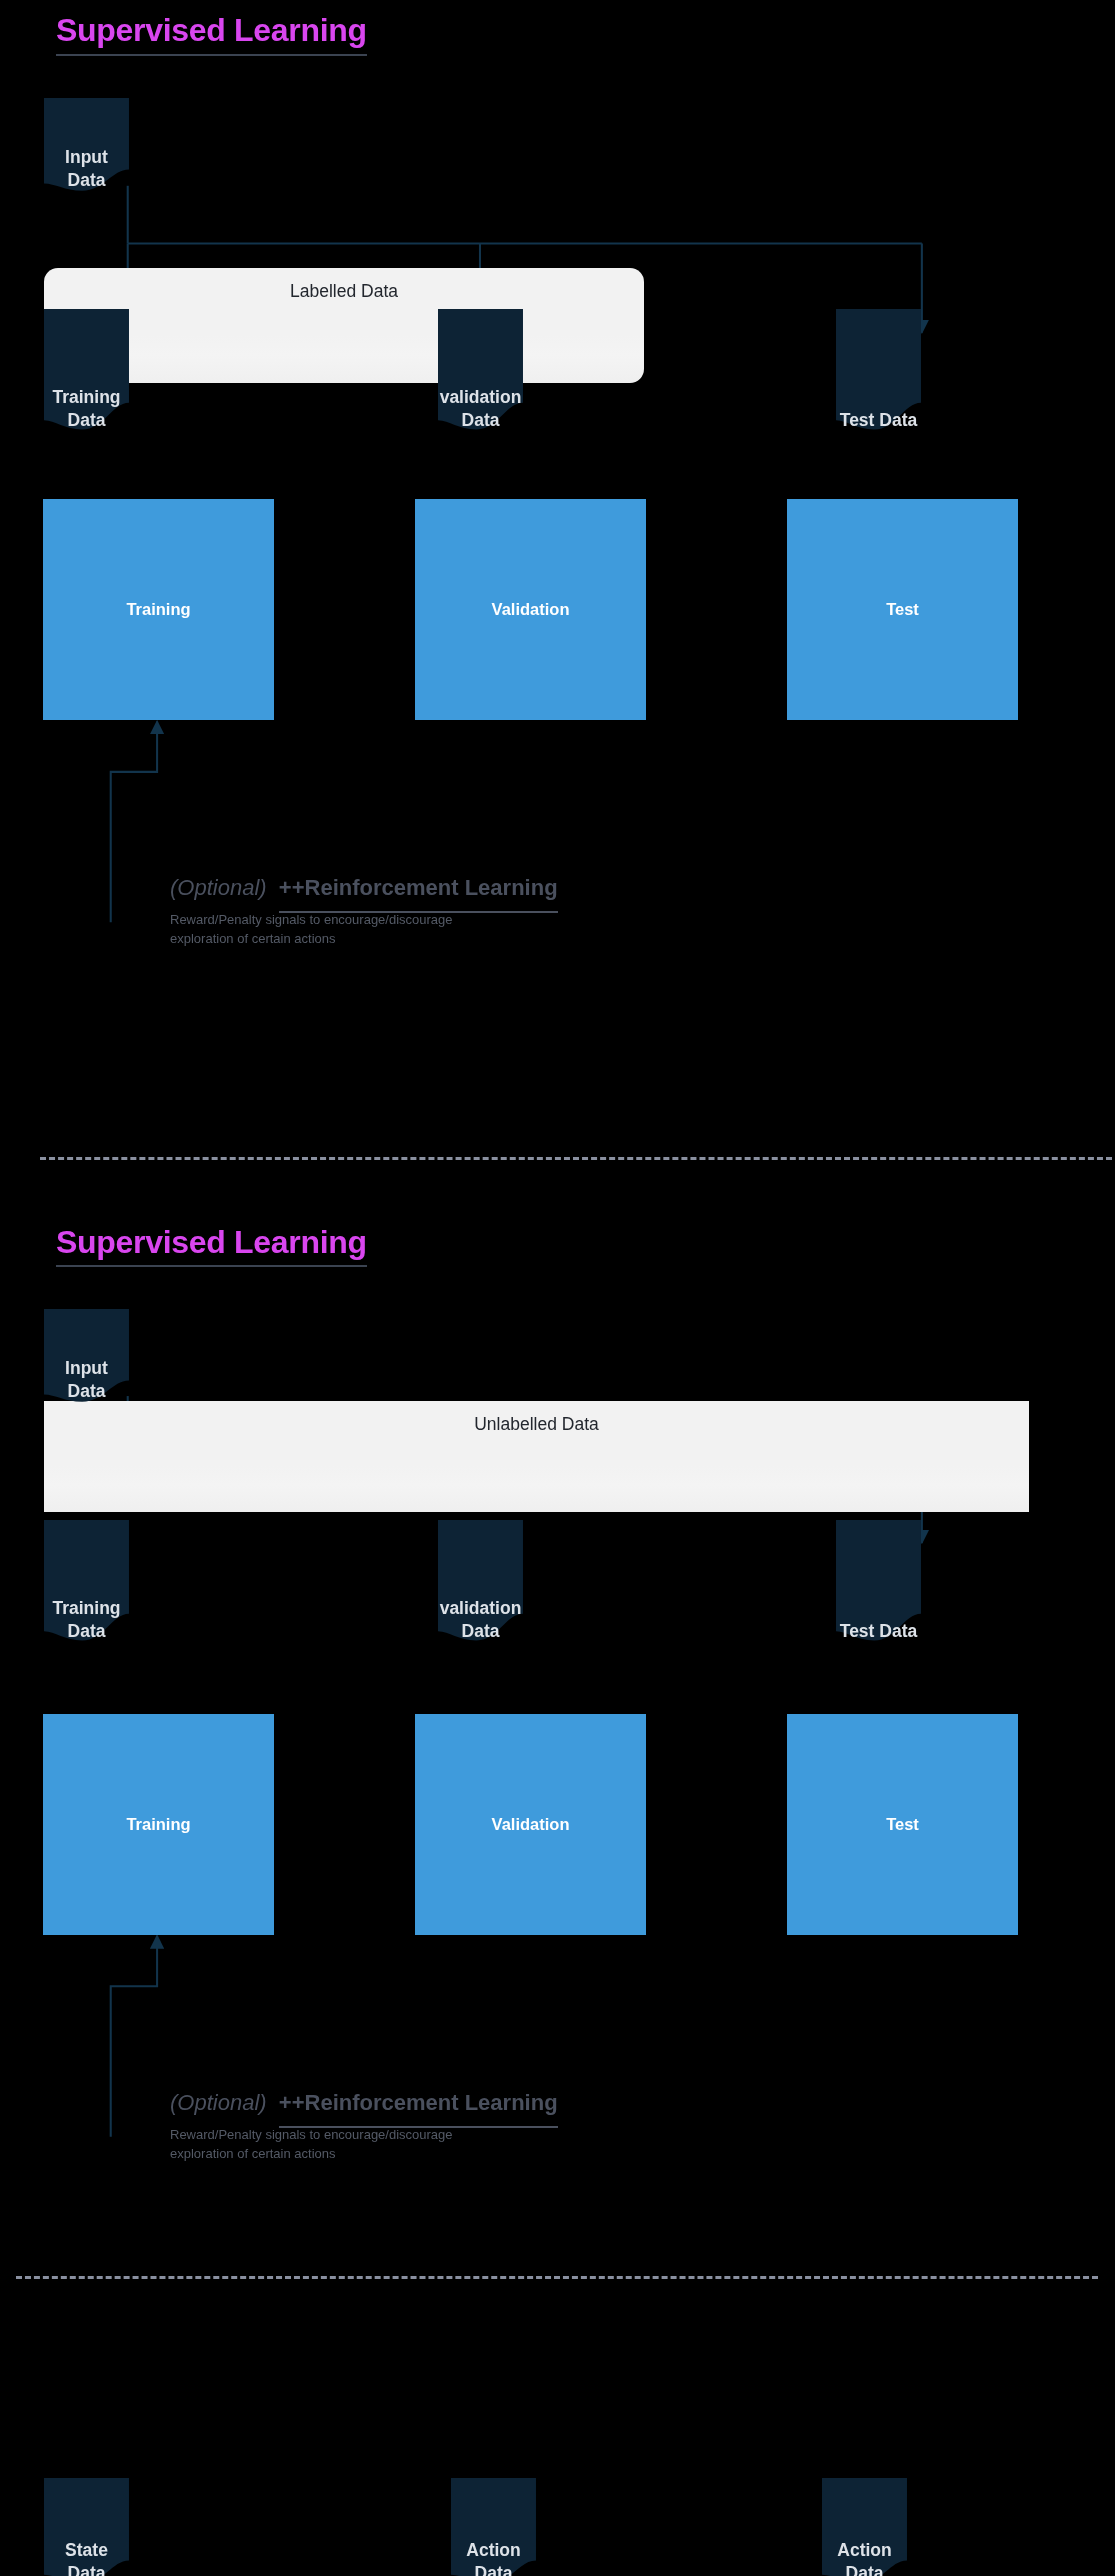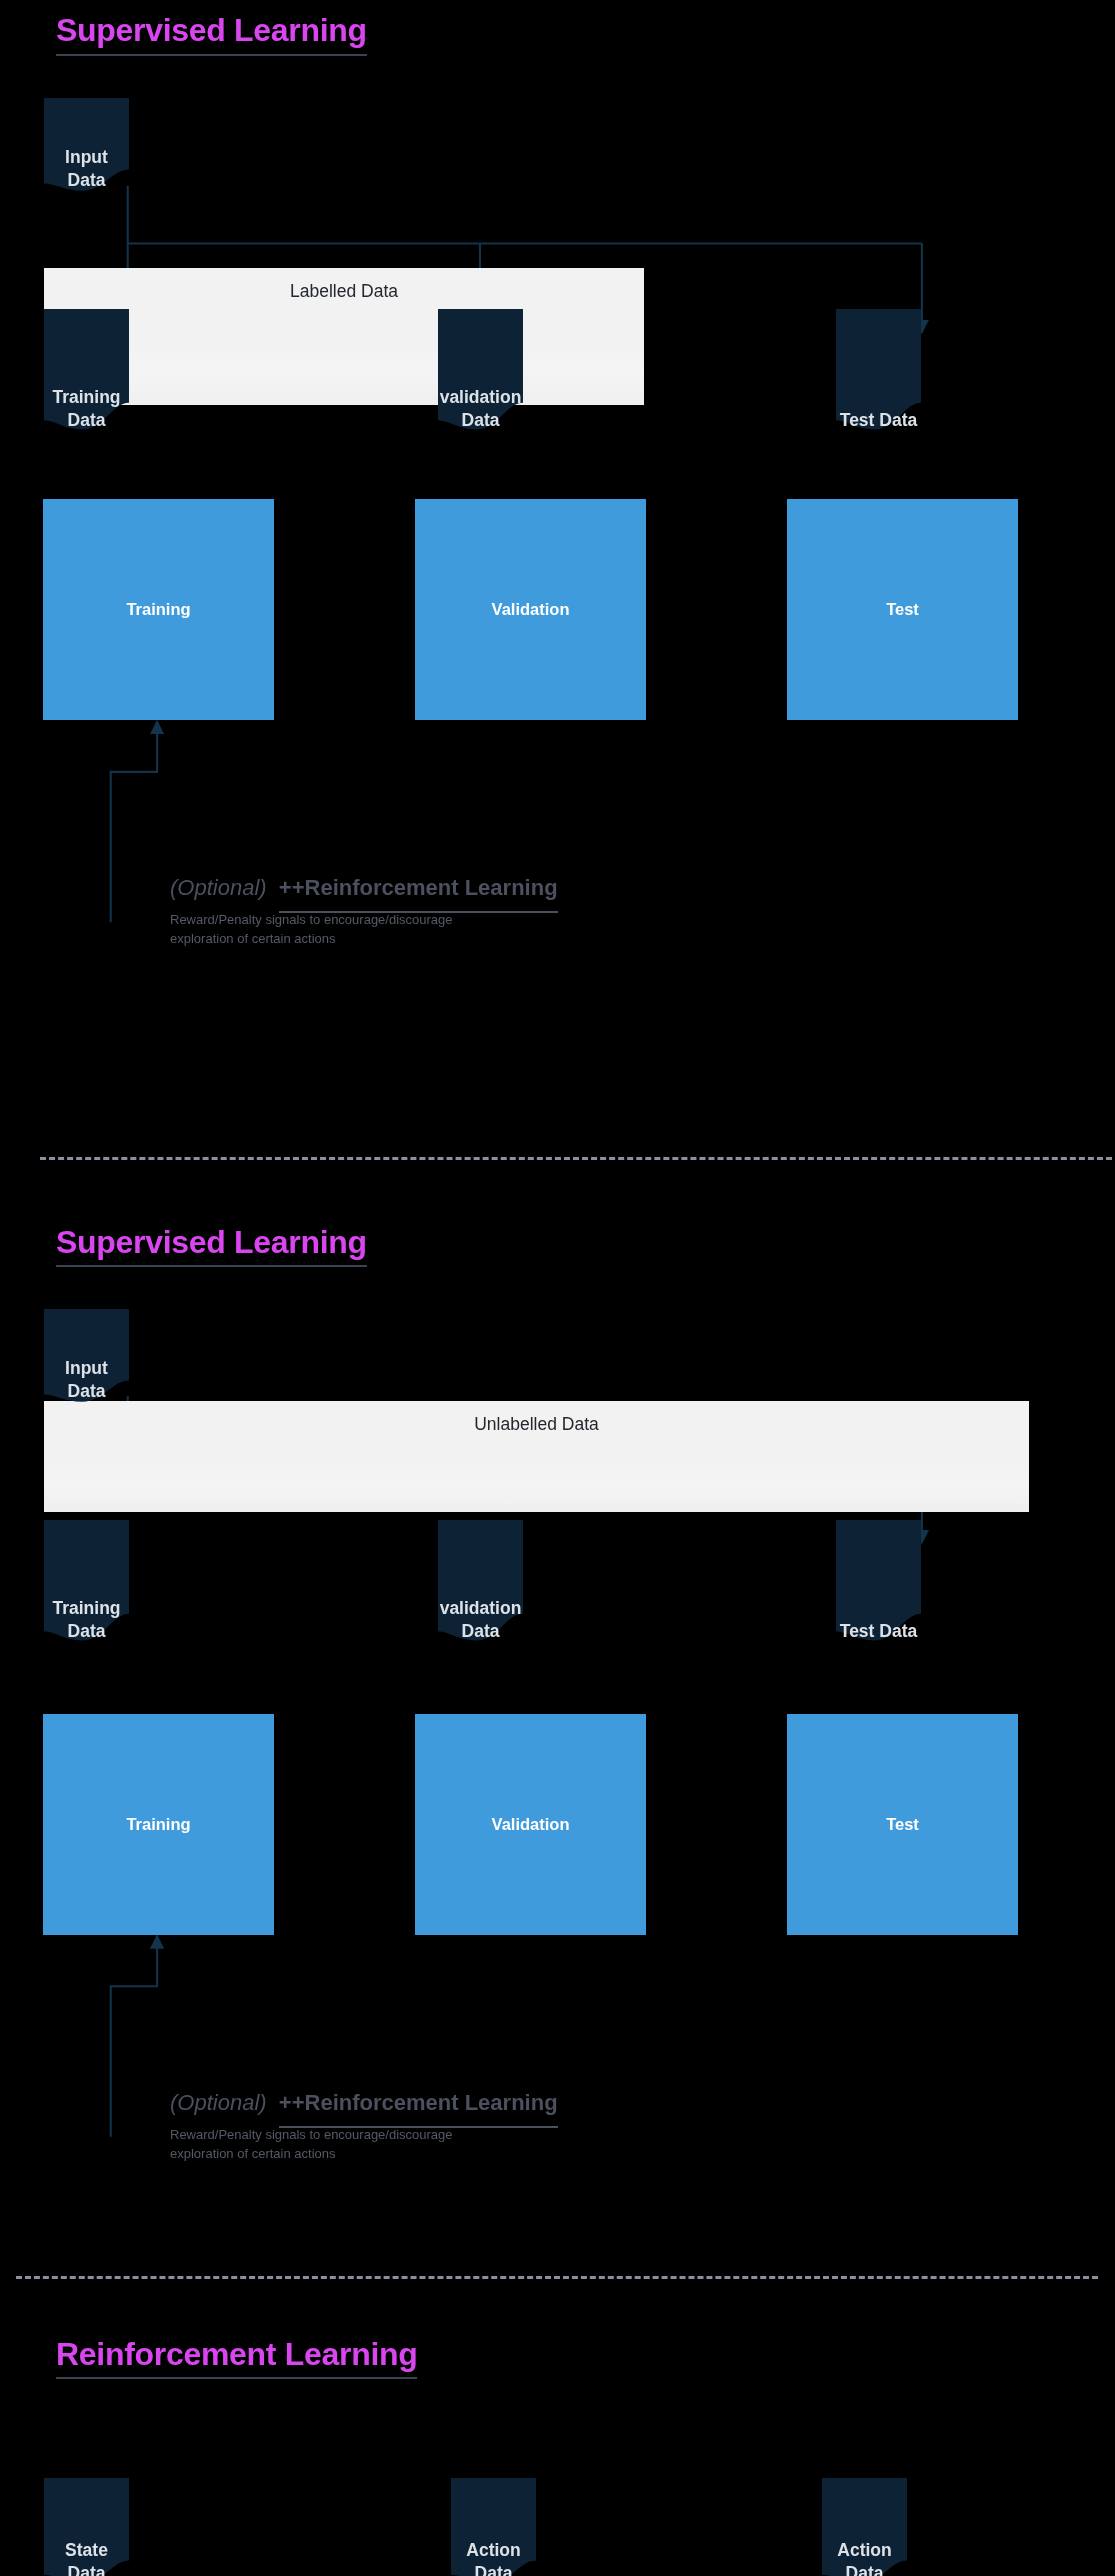--- a/index.html
+++ b/index.html
@@ -172,21 +172,21 @@
     <span class="ul">Supervised Learning</span>
   </div>
 
   <div class="doc-card" style="left:44px; top:98px; width:85px; height:95px; z-index:3;">
     <svg class="doc-shape" viewBox="0 0 165 185" preserveAspectRatio="none">
       <path d="M0,0 H165 V139 C132,139 116,180 74,180 C40,180 22,166 0,166 Z" fill="#0D2335"></path>
     </svg>
     <div class="doc-label">Input Data</div>
   </div>
 
-  <div class="data-band" style="left:44px; top:268px; width:600px; height:137px;">
+  <div class="data-band" style="left:44px; top:268px; width:600px; height:115px;border-radius:14px;">
     <div class="band-label">Labelled Data</div>
   </div>
 
   <div class="doc-card" style="left:44px; top:309px; width:85px; height:124px; z-index:3;">
     <svg class="doc-shape" viewBox="0 0 165 240" preserveAspectRatio="none">
       <path d="M0,0 H165 V182 C132,182 116,234 74,234 C40,234 22,216 0,216 Z" fill="#0D2335"></path>
     </svg>
     <div class="doc-label">
       <div>Training</div>
       <div>Data</div>
@@ -297,23 +297,20 @@
       <span>&nbsp;</span><span class="bold-ul">++Reinforcement Learning</span>
     </div>
     <div class="rl-body">
       <div>Reward/Penalty signals to encourage/discourage</div>
       <div>exploration of certain actions</div>
     </div>
   </div>
 
   <div class="hr-dashed" style="left:15.5px; top:2276px; width:1082px;"></div>
 
-  <div class="abs section-title" style="left:56px; top:2338px;">
-    <span class="ul">Reinforcement Learning</span>
-  </div>
 
   <div class="doc-card" style="left:44px; top:2478px; width:85px; height:108px; z-index:3;">
     <svg class="doc-shape" viewBox="0 0 165 210" preserveAspectRatio="none">
       <path d="M0,0 H165 V160 C132,160 116,205 74,205 C40,205 22,188 0,188 Z" fill="#0D2335"></path>
     </svg>
     <div class="doc-label">
       <div>State Data</div>
       <div></div>
     </div>
   </div>

